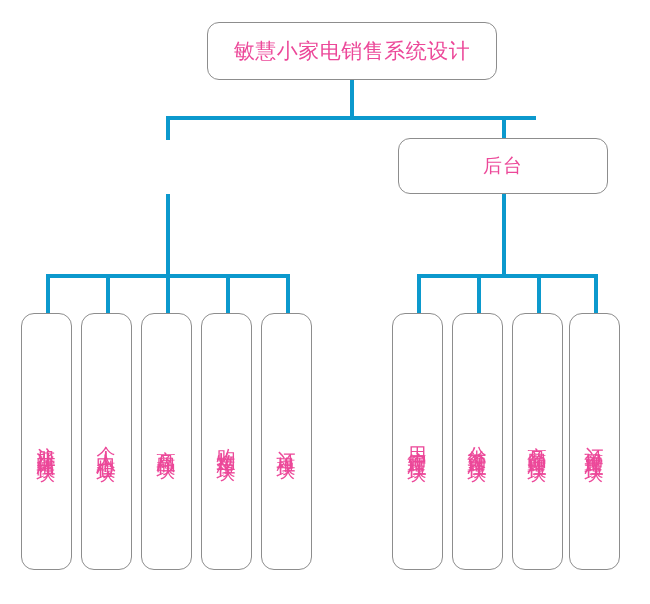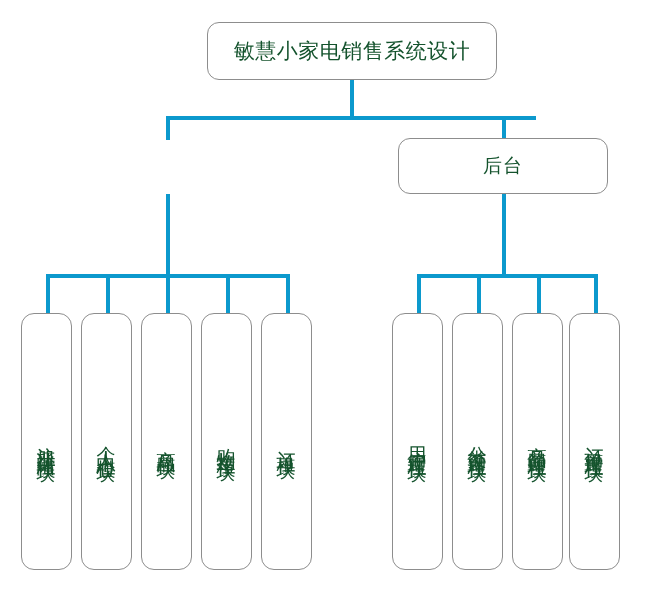--- a/index.html
+++ b/index.html
@@ -22,21 +22,21 @@
     box-sizing: border-box;
     background: #ffffff;
     border: 1.4px solid #8d8d8d;
     border-radius: 11px;
     display: flex;
     align-items: center;
     justify-content: center;
     z-index: 3;
   }
   .node-label {
-    color: #14532d;
+    color: #ec4899;
     white-space: nowrap;
     line-height: 1.05;
   }
 
   
   .node.root {
     left: 207px;
     top: 22px;
     width: 290px;
     height: 58px;

